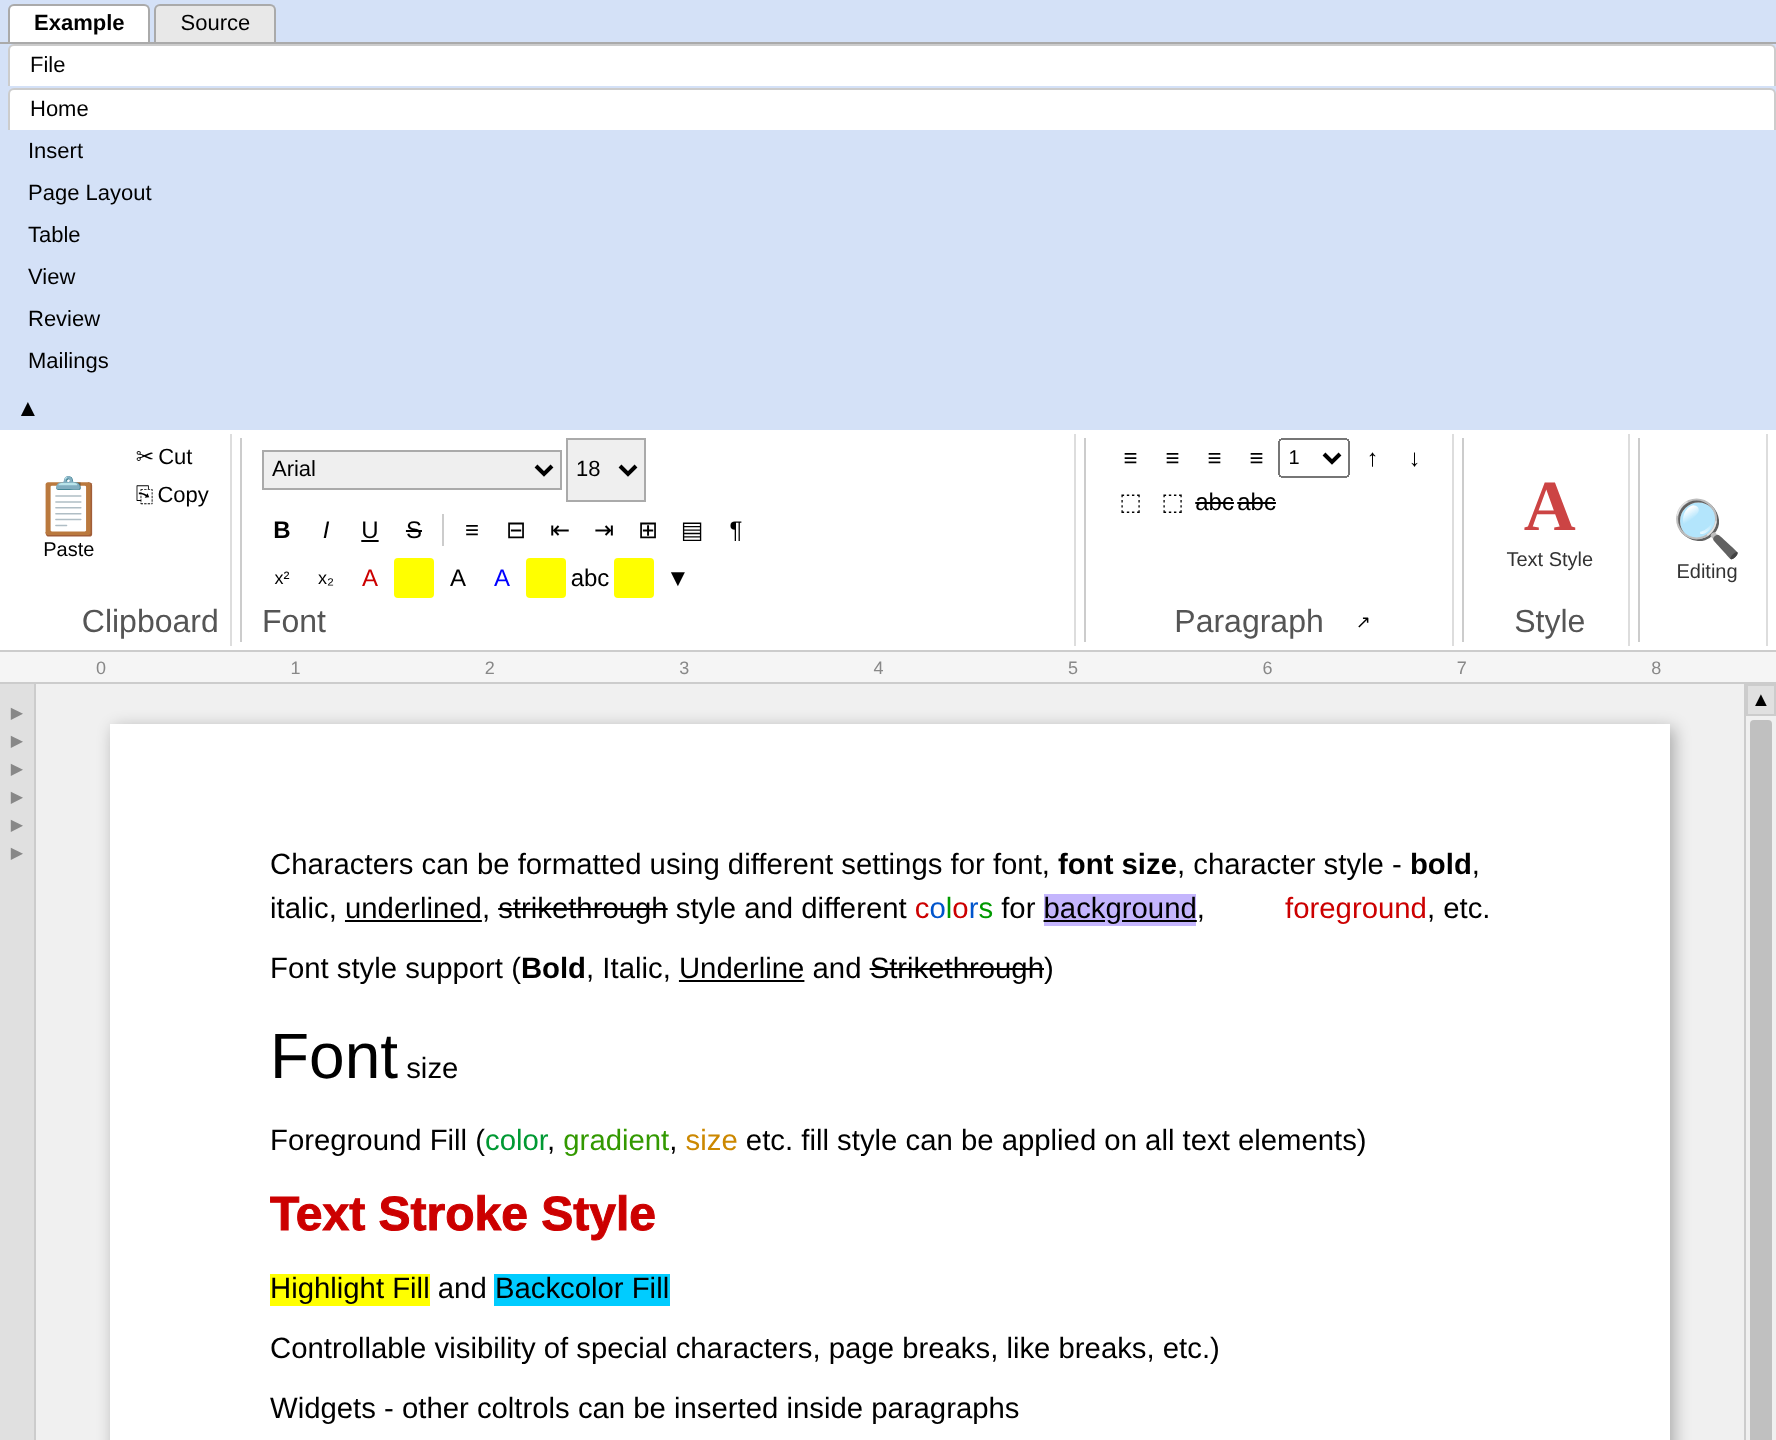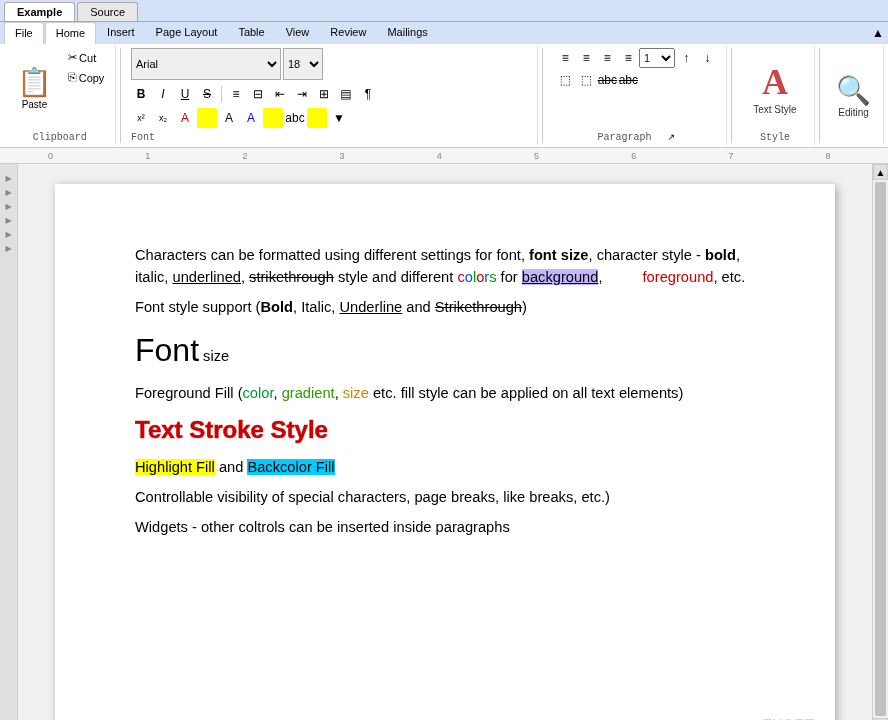--- a/index.html
+++ b/index.html
@@ -5,37 +5,37 @@
     * { box-sizing: border-box; margin: 0; padding: 0; }
     body { font-family: Arial, sans-serif; font-size: 12px; background: #f0f0f0; width: 888px; height: 720px; overflow: hidden; }
 
     
     .tab-bar { display: flex; background: #d4e1f7; border-bottom: 1px solid #aaa; height: 22px; align-items: flex-end; padding-left: 4px; }
     .tab { padding: 3px 12px; border: 1px solid #aaa; border-bottom: none; cursor: pointer; font-size: 11px; background: #e8e8e8; margin-right: 2px; border-radius: 3px 3px 0 0; }
     .tab.active { background: #fff; font-weight: bold; }
 
     
     .ribbon { background: #fff; border-bottom: 1px solid #ccc; }
-    .ribbon-tabs { display: flex; background: #d4e1f7; padding-left: 4px; gap: 1px; }
+    .ribbon-tabs { display: flex; background: #d4e1f7; padding-left: 4px; gap: 1px; flex-direction: column; }
     .ribbon-tab { padding: 4px 10px; font-size: 11px; cursor: pointer; border-radius: 3px 3px 0 0; }
     .ribbon-tab.active { background: #fff; border: 1px solid #ccc; border-bottom: none; font-weight: 500; }
 
     .ribbon-content { display: flex; align-items: stretch; padding: 2px 4px; gap: 2px; background: #fff; min-height: 88px; }
     .ribbon-group { display: flex; flex-direction: column; border-right: 1px solid #ddd; padding: 2px 6px; align-items: center; min-width: fit-content; }
-    .ribbon-group-label { font-size: 10px; color: #555; margin-top: auto; padding-top: 2px; text-align: center; font-family: Liberation Mono, monospace; }
+    .ribbon-group-label { font-size: 16px; color: #555; margin-top: auto; padding-top: 2px; text-align: right; }
     .ribbon-group-content { display: flex; flex-wrap: wrap; align-items: flex-start; gap: 2px; flex: 1; }
     .paste-btn { display: flex; flex-direction: column; align-items: center; justify-content: center; padding: 4px 6px; cursor: pointer; border: 1px solid transparent; border-radius: 3px; min-width: 40px; }
     .paste-icon { font-size: 28px; line-height: 1; }
     .paste-label { font-size: 10px; margin-top: 2px; }
     .clipboard-side { display: flex; flex-direction: column; gap: 1px; }
     .small-btn { display: flex; align-items: center; gap: 2px; padding: 2px 4px; cursor: pointer; font-size: 11px; border: 1px solid transparent; border-radius: 2px; }
 
     
     .font-group-row { display: flex; align-items: center; gap: 2px; margin-bottom: 2px; }
-    .font-select { width: 150px; height: 32px; font-size: 11px; border: 1px solid #aaa; }
+    .font-select { width: 150px; height: 20px; font-size: 11px; border: 1px solid #aaa; }
     .size-select { width: 40px; height: 32px; font-size: 11px; border: 1px solid #aaa; }
     .icon-btn { width: 20px; height: 20px; border: 1px solid transparent; border-radius: 2px; cursor: pointer; display: flex; align-items: center; justify-content: center; font-size: 12px; background: transparent; }
 
     
     .paragraph-group-content { display: flex; flex-direction: column; gap: 2px; }
     .para-row { display: flex; gap: 1px; }
 
     
     .ruler { height: 16px; background: #f5f5f5; border-bottom: 1px solid #ccc; position: relative; display: flex; align-items: center; padding: 0 30px; font-size: 9px; color: #888; overflow: hidden; }
     .ruler-inner { flex: 1; display: flex; align-items: center; position: relative; height: 100%; }

